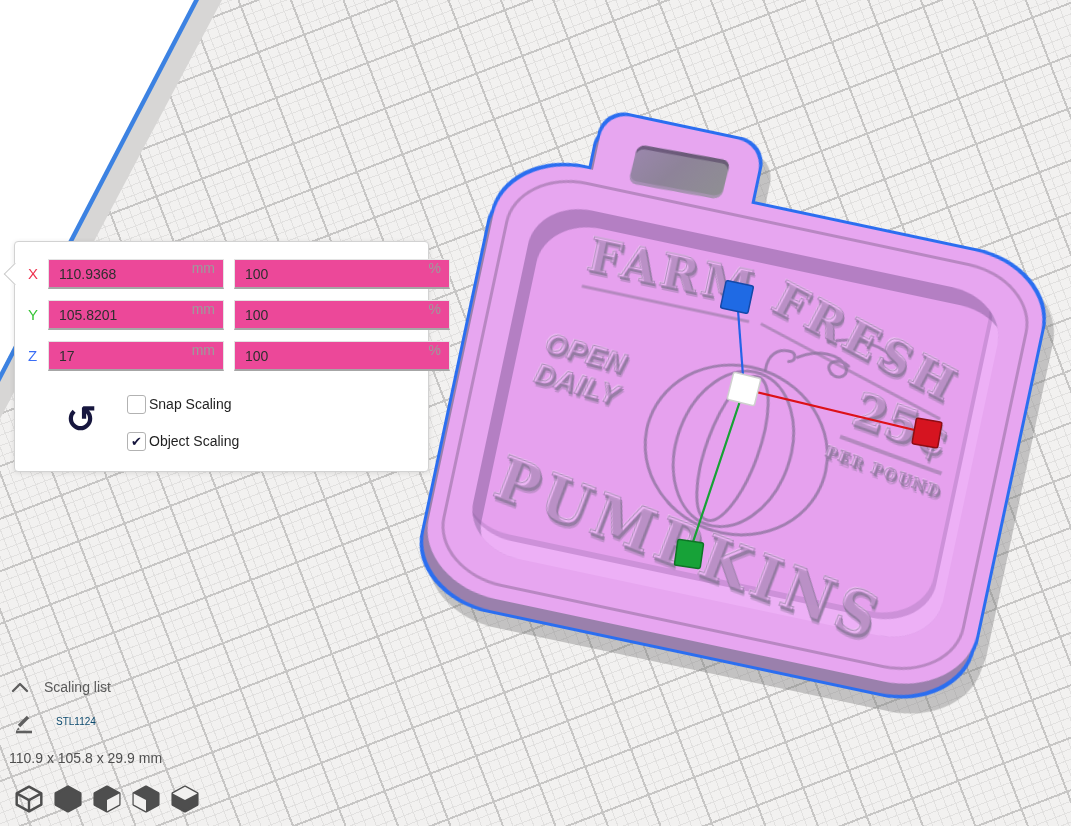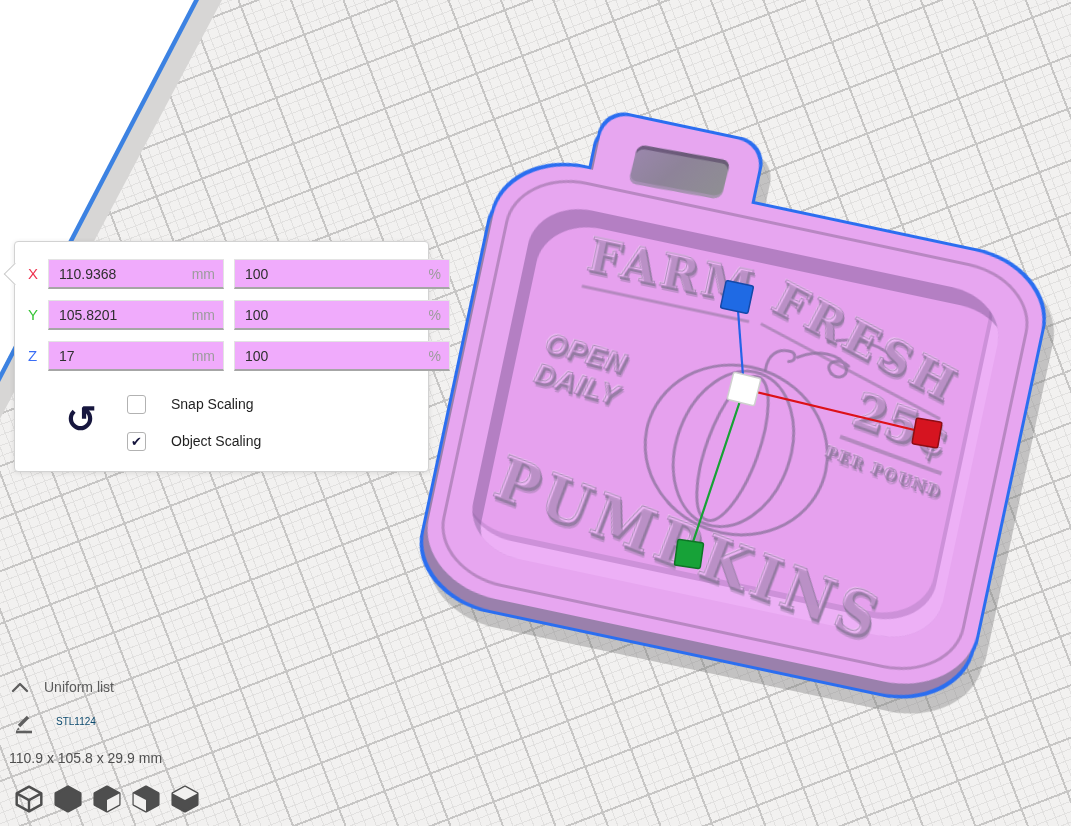--- a/index.html
+++ b/index.html
@@ -80,27 +80,27 @@
   .scale-panel{position:absolute;left:14px;top:241px;width:413px;height:229px;background:#fff;
     border:1px solid #d2d2d2;border-radius:4px;box-shadow:0 1px 5px rgba(0,0,0,0.10);z-index:20;}
   .panel-pointer{position:absolute;left:-8px;top:24px;width:15px;height:15px;background:#fff;
     border-left:1px solid #cccccc;border-bottom:1px solid #cccccc;transform:rotate(45deg);}
   .axis-row{position:absolute;left:0;width:100%;height:30px;}
   .axis-row .axis-label{position:absolute;left:13px;top:6px;width:18px;font-size:15px;}
   .row-x{top:17px;}  .row-y{top:58px;}  .row-z{top:99px;}
   .row-x .axis-label{color:#ee3350;} .row-y .axis-label{color:#35c435;} .row-z .axis-label{color:#3a6df5;}
   .field{position:absolute;top:0;height:30px;}
   .field.f1{left:33px;width:176px;} .field.f2{left:219px;width:216px;}
-  .field input{box-sizing:border-box;width:100%;height:30px;background:#f0abfc;
+  .field input{box-sizing:border-box;width:100%;height:30px;background:#ec4899;
     border:1px solid #e3e3e3;border-bottom:2px solid #a6a6a6;padding:0 36px 0 10px;
     font:14px "Liberation Sans",sans-serif;color:#2f2f2f;outline:none;}
-  .field .unit{position:absolute;right:9px;top:7px;font-size:14px;color:#9c9c9c;pointer-events:none;}
+  .field .unit{position:absolute;right:9px;top:1px;font-size:14px;color:#9c9c9c;pointer-events:none;}
   .reset-btn{position:absolute;left:46px;top:156px;width:40px;height:44px;border:none;background:none;
     font-size:37px;font-weight:700;color:#16163e;line-height:40px;text-align:center;cursor:pointer;padding:0;}
-  .check-row{position:absolute;left:112px;height:20px;display:flex;align-items:center;gap:25px;cursor:pointer;}
+  .check-row{position:absolute;left:112px;height:20px;display:flex;align-items:center;gap:3px;cursor:pointer;}
   .check-snap{top:152px;} .check-uniform{top:189px;}
   .checkbox{box-sizing:border-box;width:19px;height:19px;background:#fff;border:1px solid #b2b2b2;
     border-radius:3px;text-align:center;line-height:17px;font-size:13px;color:#14143c;}
   .check-label{font-size:14px;color:#1f1f1f;}
 
   
   .objlist-toggle{position:absolute;left:10px;top:680px;width:20px;height:14px;cursor:pointer;}
   .objlist-title{position:absolute;left:44px;top:679px;font-size:14px;color:#5a5a5a;}
   .objitem-icon{position:absolute;left:13px;top:713px;width:22px;height:22px;cursor:pointer;}
   .objitem-name{position:absolute;left:56px;top:716px;font-size:10px;color:#0c4a6e;cursor:pointer;}
@@ -224,21 +224,21 @@
     <div class="check-row check-uniform">
       <span class="checkbox">✔</span>
       <span class="check-label">Object Scaling</span>
     </div>
   </div>
 
 
   <svg class="objlist-toggle" width="20" height="14" viewBox="0 0 20 14">
     <polyline points="3,11 10,4 17,11" fill="none" stroke="#5f5f5f" stroke-width="2.4" stroke-linecap="round" stroke-linejoin="round"></polyline>
   </svg>
-  <div class="objlist-title">Uniform list</div>
+  <div class="objlist-title">Scaling list</div>
 
   <svg class="objitem-icon" width="22" height="22" viewBox="0 0 22 22">
     <line x1="6" y1="13" x2="15" y2="4" stroke="#5f5f5f" stroke-width="3.4"></line>
     <path d="M5.2,14.6 l-2.0,3.4 3.6,-1.8 z" fill="#5f5f5f"></path>
     <line x1="3" y1="19" x2="19" y2="19" stroke="#5f5f5f" stroke-width="2.6"></line>
   </svg>
   <div class="objitem-name">STL1124</div>
 
   <div class="dims-readout">110.9 x 105.8 x 29.9 mm</div>
 

